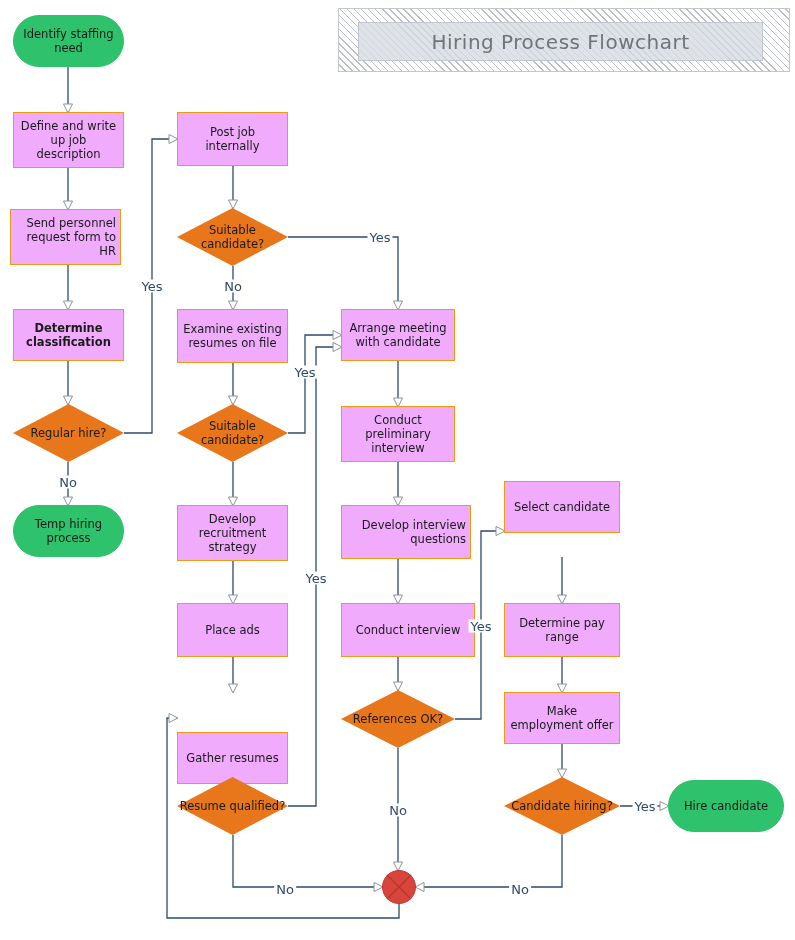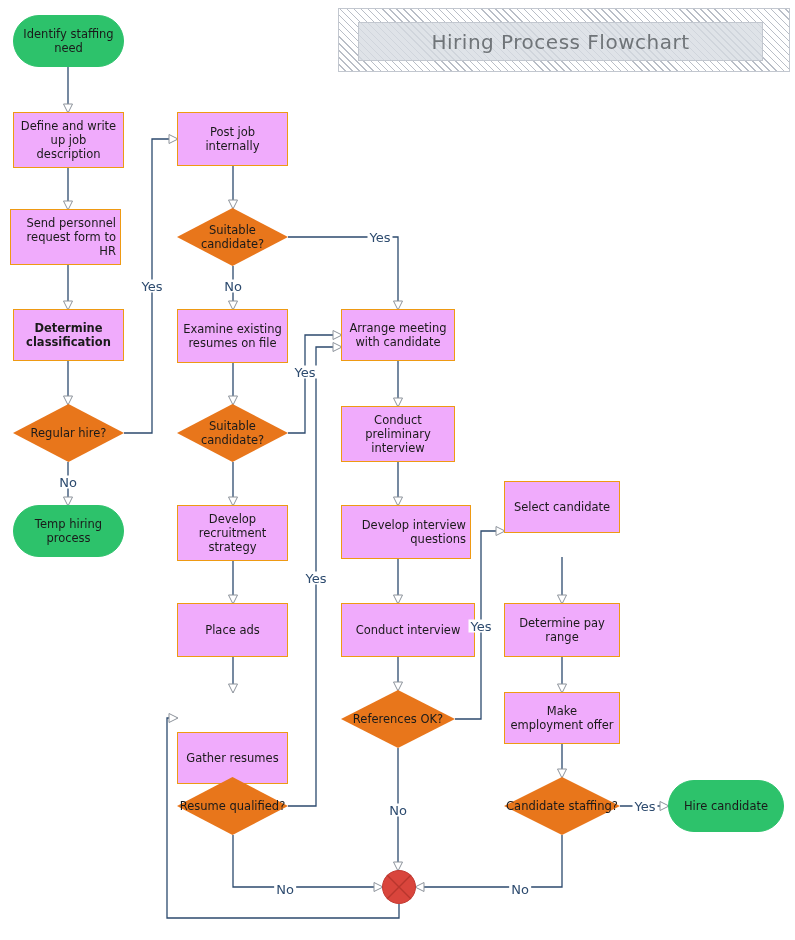--- a/index.html
+++ b/index.html
@@ -185,21 +185,21 @@
       <span class="lbl">Select candidate</span>
     </div>
     <div class="node process" style="left: 504px; top: 603px; width: 116px; height: 54px;">
       <span class="lbl">Determine pay range</span>
     </div>
     <div class="node process" style="left: 504px; top: 692px; width: 116px; height: 52px;">
       <span class="lbl">Make employment offer</span>
     </div>
     <div class="diamond-wrap" style="left: 504px; top: 777px; width: 116px; height: 58px;">
       <div class="diamond-shape"></div>
-      <div class="diamond-label">Candidate staffing?</div>
+      <div class="diamond-label">Candidate hiring?</div>
     </div>
     <div class="node terminator" style="left: 668px; top: 780px; width: 116px; height: 52px;">
       <span class="lbl">Hire candidate</span>
     </div>
     <div class="merge-node" style="left: 382px; top: 870px; width: 34px; height: 34px;">
       <div class="merge-circle"></div>
       <svg class="merge-x" viewBox="0 0 34 34">
         <path d="M5,5 L29,29 M29,5 L5,29" stroke="#B8362D" stroke-width="1.4" fill="none"></path>
       </svg>
     </div>

